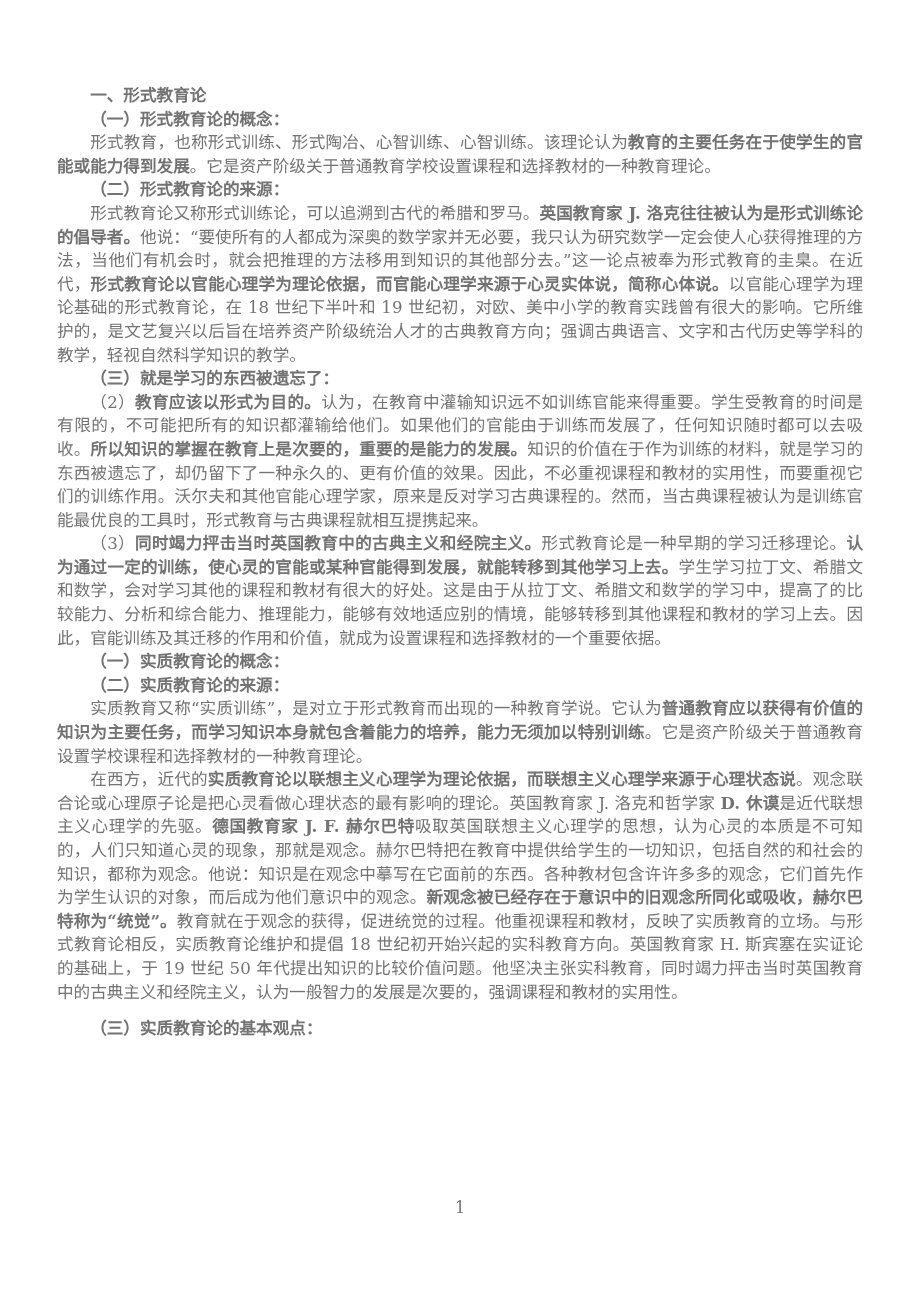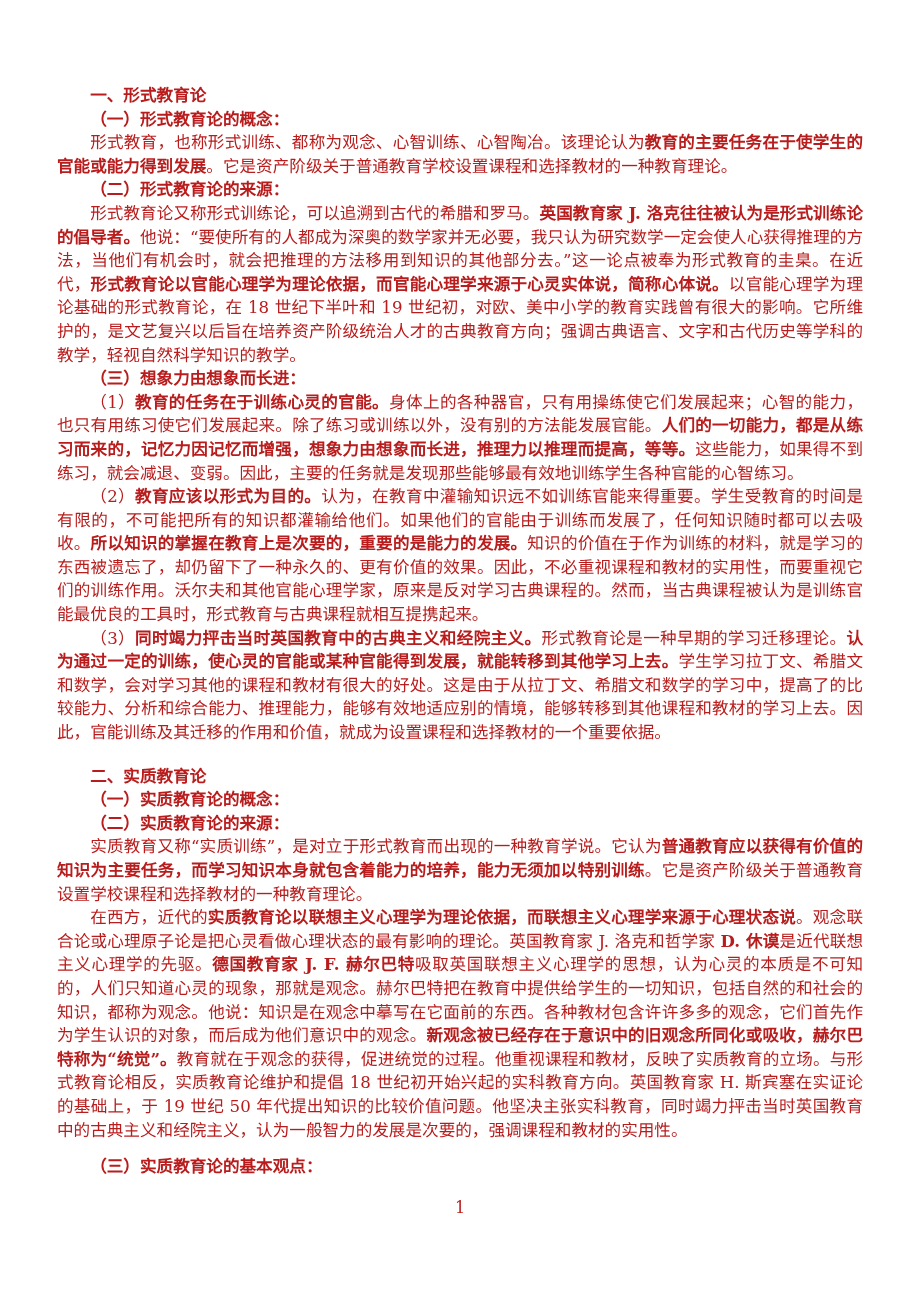--- a/index.html
+++ b/index.html
@@ -2,21 +2,21 @@
 <html lang="zh-CN"><head>
 <meta charset="utf-8">
 <style>
   html, body { margin: 0; padding: 0; background: #ffffff; }
   .page {
     position: relative;
     width: 920px;
     height: 1302px;
     background: #ffffff;
     overflow: hidden;
-    color: #b91c1c;
+    color: #737373;
     font-family: "DejaVu Serif", "Liberation Serif", serif;
   }
   .content {
     position: absolute;
     left: 57px;
     top: 84px;
     width: 806px;
     font-size: 16.6px;
     line-height: 23.6px;
     text-align: justify;
@@ -34,28 +34,26 @@
     font-size: 16px;
   }
 </style>
 </head>
 <body>
 
 <div class="page">
   <div class="content" id="doc-content">
       <p class="para"><span class="seg bold">一、形式教育论</span></p>
       <p class="para"><span class="seg bold">（一）形式教育论的概念：</span></p>
-      <p class="para"><span class="seg">形式教育，也称形式训练、都称为观念、心智训练、心智陶冶。该理论认为</span><span class="seg bold">教育的主要任务在于使学生的官能或能力得到发展</span><span class="seg">。它是资产阶级关于普通教育学校设置课程和选择教材的一种教育理论。</span></p>
+      <p class="para"><span class="seg">形式教育，也称形式训练、形式陶冶、心智训练、心智训练。该理论认为</span><span class="seg bold">教育的主要任务在于使学生的官能或能力得到发展</span><span class="seg">。它是资产阶级关于普通教育学校设置课程和选择教材的一种教育理论。</span></p>
       <p class="para"><span class="seg bold">（二）形式教育论的来源：</span></p>
       <p class="para"><span class="seg">形式教育论又称形式训练论，可以追溯到古代的希腊和罗马。</span><span class="seg bold">英国教育家 J.  洛克往往被认为是形式训练论的倡导者。</span><span class="seg">他说：“要使所有的人都成为深奥的数学家并无必要，我只认为研究数学一定会使人心获得推理的方法，当他们有机会时，就会把推理的方法移用到知识的其他部分去。”这一论点被奉为形式教育的圭臬。在近代，</span><span class="seg bold">形式教育论以官能心理学为理论依据，而官能心理学来源于心灵实体说，简称心体说。</span><span class="seg">以官能心理学为理论基础的形式教育论，在 18 世纪下半叶和 19 世纪初，对欧、美中小学的教育实践曾有很大的影响。它所维护的，是文艺复兴以后旨在培养资产阶级统治人才的古典教育方向；强调古典语言、文字和古代历史等学科的教学，轻视自然科学知识的教学。</span></p>
-      <p class="para"><span class="seg bold">（三）想象力由想象而长进：</span></p>
-      <p class="para"><span class="seg">（1）</span><span class="seg bold">教育的任务在于训练心灵的官能。</span><span class="seg">身体上的各种器官，只有用操练使它们发展起来；心智的能力，也只有用练习使它们发展起来。除了练习或训练以外，没有别的方法能发展官能。</span><span class="seg bold">人们的一切能力，都是从练习而来的，记忆力因记忆而增强，想象力由想象而长进，推理力以推理而提高，等等。</span><span class="seg">这些能力，如果得不到练习，就会减退、变弱。因此，主要的任务就是发现那些能够最有效地训练学生各种官能的心智练习。</span></p>
+      <p class="para"><span class="seg bold">（三）就是学习的东西被遗忘了：</span></p>
       <p class="para"><span class="seg">（2）</span><span class="seg bold">教育应该以形式为目的。</span><span class="seg">认为，在教育中灌输知识远不如训练官能来得重要。学生受教育的时间是有限的，不可能把所有的知识都灌输给他们。如果他们的官能由于训练而发展了，任何知识随时都可以去吸收。</span><span class="seg bold">所以知识的掌握在教育上是次要的，重要的是能力的发展。</span><span class="seg">知识的价值在于作为训练的材料，就是学习的东西被遗忘了，却仍留下了一种永久的、更有价值的效果。因此，不必重视课程和教材的实用性，而要重视它们的训练作用。沃尔夫和其他官能心理学家，原来是反对学习古典课程的。然而，当古典课程被认为是训练官能最优良的工具时，形式教育与古典课程就相互提携起来。</span></p>
       <p class="para"><span class="seg">（3）</span><span class="seg bold">同时竭力抨击当时英国教育中的古典主义和经院主义。</span><span class="seg">形式教育论是一种早期的学习迁移理论。</span><span class="seg bold">认为通过一定的训练，使心灵的官能或某种官能得到发展，就能转移到其他学习上去。</span><span class="seg">学生学习拉丁文、希腊文和数学，会对学习其他的课程和教材有很大的好处。这是由于从拉丁文、希腊文和数学的学习中，提高了的比较能力、分析和综合能力、推理能力，能够有效地适应别的情境，能够转移到其他课程和教材的学习上去。因此，官能训练及其迁移的作用和价值，就成为设置课程和选择教材的一个重要依据。</span></p>
-      <p class="para space-before-large"><span class="seg bold">二、实质教育论</span></p>
       <p class="para"><span class="seg bold">（一）实质教育论的概念：</span></p>
       <p class="para"><span class="seg bold">（二）实质教育论的来源：</span></p>
       <p class="para"><span class="seg">实质教育又称“实质训练”，是对立于形式教育而出现的一种教育学说。它认为</span><span class="seg bold">普通教育应以获得有价值的知识为主要任务，而学习知识本身就包含着能力的培养，能力无须加以特别训练</span><span class="seg">。它是资产阶级关于普通教育设置学校课程和选择教材的一种教育理论。</span></p>
       <p class="para"><span class="seg">在西方，近代的</span><span class="seg bold">实质教育论以联想主义心理学为理论依据，而联想主义心理学来源于心理状态说</span><span class="seg">。观念联合论或心理原子论是把心灵看做心理状态的最有影响的理论。英国教育家 J. 洛克和哲学家 </span><span class="seg bold">D. 休谟</span><span class="seg">是近代联想主义心理学的先驱。</span><span class="seg bold">德国教育家 J.  F.   赫尔巴特</span><span class="seg">吸取英国联想主义心理学的思想，认为心灵的本质是不可知的，人们只知道心灵的现象，那就是观念。赫尔巴特把在教育中提供给学生的一切知识，包括自然的和社会的知识，都称为观念。他说：知识是在观念中摹写在它面前的东西。各种教材包含许许多多的观念，它们首先作为学生认识的对象，而后成为他们意识中的观念。</span><span class="seg bold">新观念被已经存在于意识中的旧观念所同化或吸收，赫尔巴特称为“统觉”。</span><span class="seg">教育就在于观念的获得，促进统觉的过程。他重视课程和教材，反映了实质教育的立场。与形式教育论相反，实质教育论维护和提倡 18 世纪初开始兴起的实科教育方向。英国教育家 H.  斯宾塞在实证论的基础上，于 19 世纪 50 年代提出知识的比较价值问题。他坚决主张实科教育，同时竭力抨击当时英国教育中的古典主义和经院主义，认为一般智力的发展是次要的，强调课程和教材的实用性。</span></p>
       <p class="para space-before-small"><span class="seg bold">（三）实质教育论的基本观点：</span></p>
     </div>
   <div class="footer">
     <span>1</span>
   </div>
 </div>

